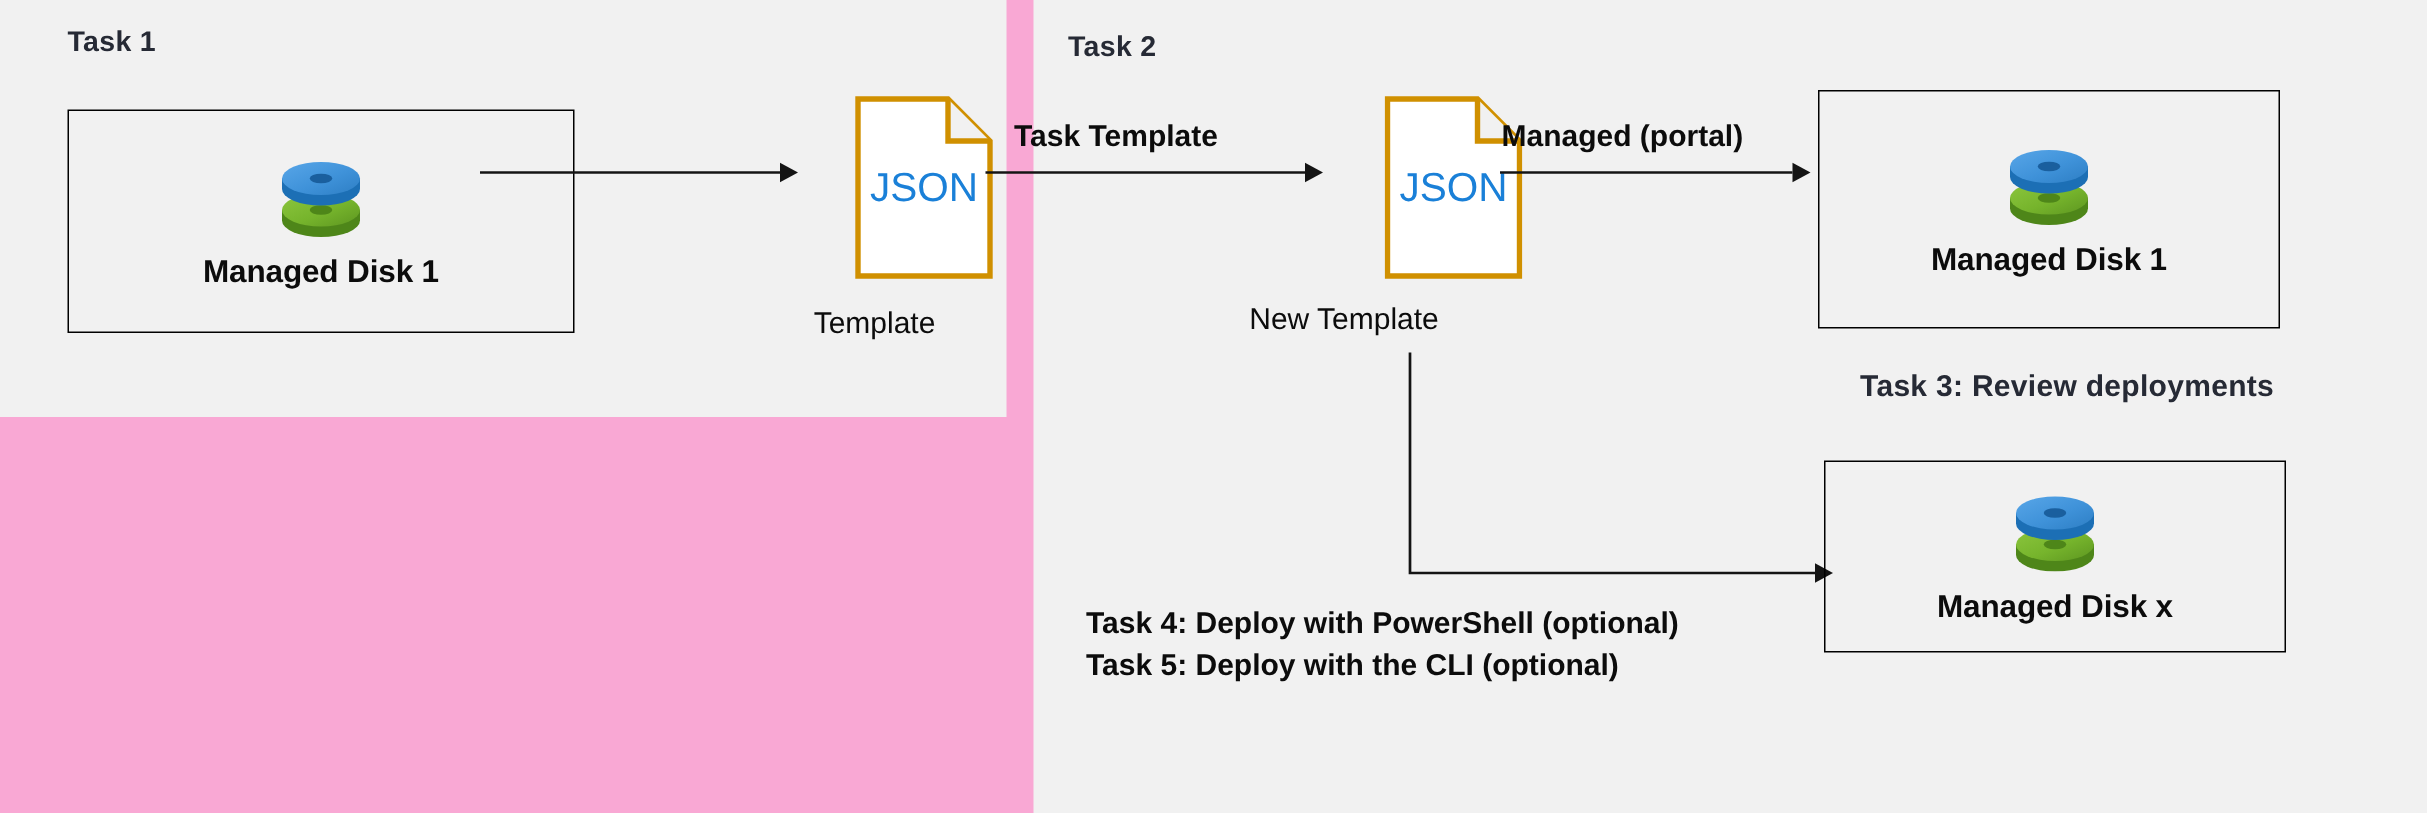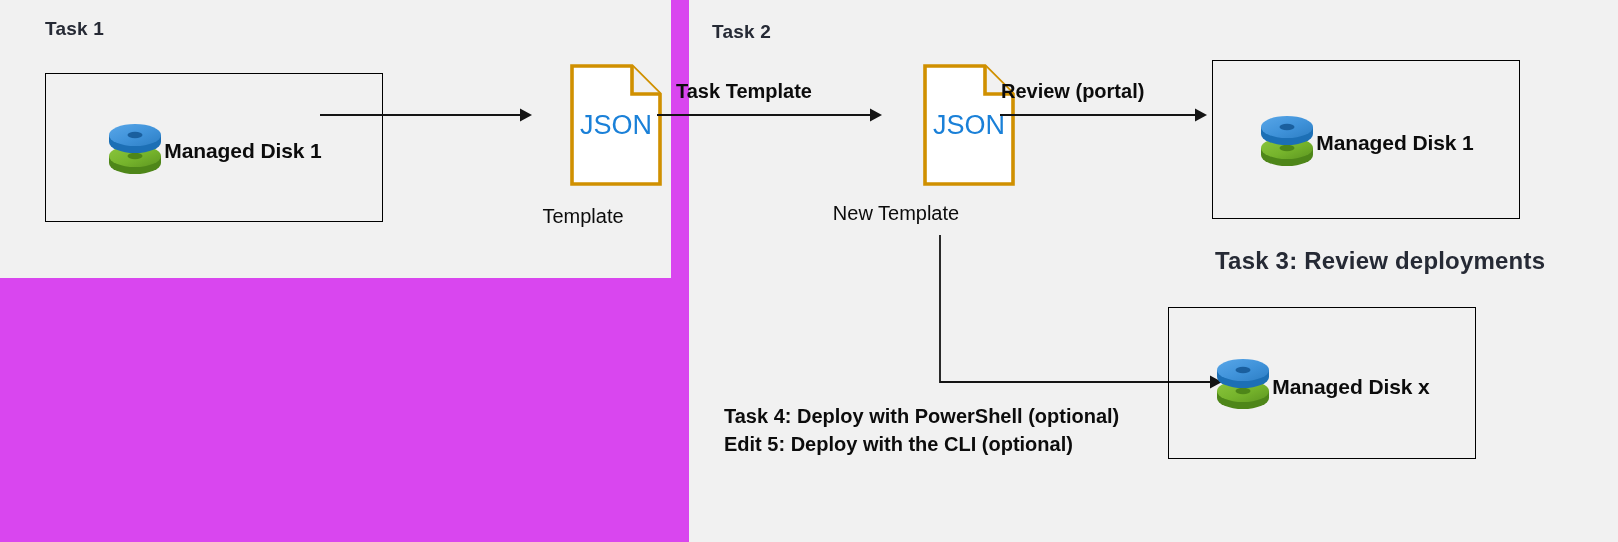--- a/index.html
+++ b/index.html
@@ -7,62 +7,62 @@
     padding: 0;
     background: #ffffff;
   }
   body {
     font-family: "Liberation Sans", sans-serif;
   }
   #canvas {
     position: relative;
     width: 1618px;
     height: 542px;
-    background: #d946ef;
+    background: #f9a8d4;
     overflow: hidden;
   }
   .panel {
     position: absolute;
     background: #f1f1f1;
   }
   #panel-left  { left: 0px;   top: 0px; width: 671px; height: 278px; }
   #panel-right { left: 689px; top: 0px; width: 929px; height: 542px; }
 
   .task-heading {
     position: absolute;
     color: #262a35;
     font-weight: bold;
     font-size: 19px;
     letter-spacing: 0.2px;
     white-space: nowrap;
   }
   #task1-heading { left: 45px;  top: 18px; }
   #task2-heading { left: 712px; top: 21px; }
   #task3-heading {
-    left: 1215px; top: 247px;
-    font-size: 24px;
+    left: 1240px; top: 247px;
+    font-size: 20px;
   }
 
   .disk-box {
     position: absolute;
     border: 1.6px solid #000000;
     background: transparent;
     box-sizing: border-box;
   }
   #disk-box-1 { left: 45px;   top: 73px;  width: 338px; height: 149px; }
   #disk-box-2 { left: 1212px; top: 60px;  width: 308px; height: 159px; }
-  #disk-box-3 { left: 1168px; top: 307px; width: 308px; height: 152px; }
+  #disk-box-3 { left: 1216px; top: 307px; width: 308px; height: 128px; }
 
   .disk-inner {
     position: absolute;
     left: 0; right: 0;
     top: 50%;
     transform: translateY(-50%);
     display: flex;
-    flex-direction: row;
+    flex-direction: column;
     align-items: center;
     justify-content: center;
   }
   .disk-icon { display: block; }
   .disk-label {
     margin-top: 7px;
     font-size: 21px;
     font-weight: bold;
     color: #0c0c0c;
     white-space: nowrap;
@@ -178,21 +178,21 @@
 
   <span class="json-doc" id="json-doc-2">
     <svg width="92" height="122" viewBox="0 0 92 122">
       <path d="M2,2 L62,2 L90,30 L90,120 L2,120 Z" fill="#ffffff" stroke="#d09000" stroke-width="3.6" stroke-linejoin="miter"></path>
       <path d="M62,2 L62,30 L90,30" fill="#f1f1f1" stroke="#d09000" stroke-width="3.6" stroke-linejoin="miter"></path>
       <text x="46" y="70" text-anchor="middle" font-family="Liberation Sans, sans-serif" font-size="27" fill="#1a80d8">JSON</text>
     </svg>
   </span>
   <div class="doc-caption" id="caption-new-template">New Template</div>
 
-  <div class="arrow-label" id="label-deploy-portal">Review (portal)</div>
+  <div class="arrow-label" id="label-deploy-portal">Managed (portal)</div>
   <svg class="arrow-svg" id="arrow-3" width="207" height="20" viewBox="0 0 207 20">
     <line x1="0" y1="10" x2="195" y2="10" stroke="#141414" stroke-width="1.8"></line>
     <polygon points="195,3.5 207,10 195,16.5" fill="#141414"></polygon>
   </svg>
 
   <div class="disk-box" id="disk-box-2">
     <div class="disk-inner">
       <span class="disk-icon">
         <svg width="58" height="56" viewBox="0 0 58 56">
           <defs>
@@ -249,16 +249,16 @@
           <ellipse cx="29" cy="17" rx="26" ry="11" fill="url(#gBlueTop3)"></ellipse>
           <ellipse cx="29" cy="17" rx="7.5" ry="3.2" fill="#1a5f9e"></ellipse>
         </svg>
       </span>
       <span class="disk-label">Managed Disk x</span>
     </div>
   </div>
 
   <div class="optional-tasks">
     <div>Task 4: Deploy with PowerShell (optional)</div>
-    <div>Edit 5: Deploy with the CLI (optional)</div>
+    <div>Task 5: Deploy with the CLI (optional)</div>
   </div>
 
 </div>
 
 </body></html>

